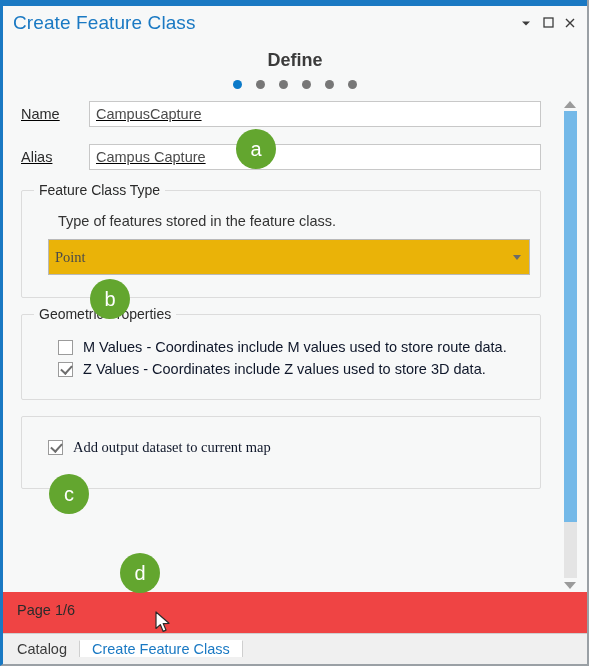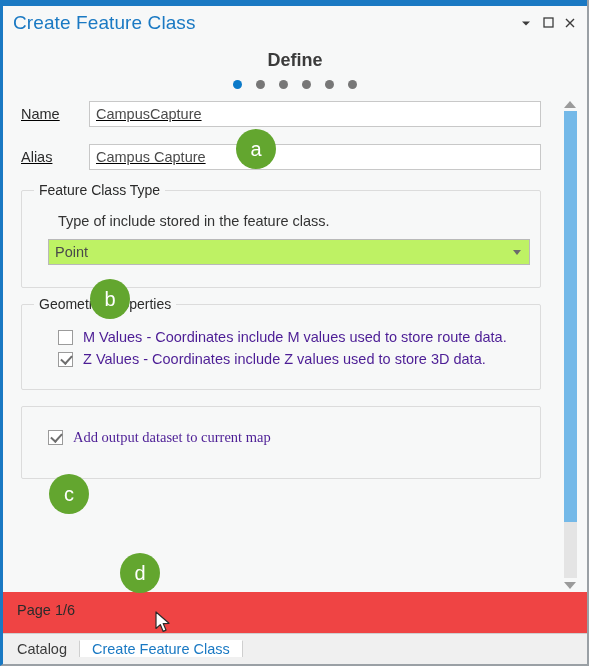--- a/index.html
+++ b/index.html
@@ -154,27 +154,28 @@
     font-size: 14px;
     color: #2b2b2b;
   }
   .gb-desc {
     font-size: 14.5px;
     color: #333333;
     margin: 8px 0 10px 22px;
   }
   .select-box {
     margin: 0 2px 6px 12px;
-    height: 26px;
+    height: 36px;
     border: 1px solid #b9b9b9;
-    background: #bef264;
+    background: #eab308;
     display: flex;
     align-items: center;
     padding: 0 6px;
     box-sizing: border-box;
+    font-family: Liberation Serif, serif;
   }
   .select-value {
     flex: 1 1 auto;
     font-size: 14.5px;
     color: #4a4a4a;
   }
   .caret-sm {
     width: 0; height: 0;
     border-left: 4px solid transparent;
     border-right: 4px solid transparent;
@@ -206,21 +207,21 @@
     left: 4px;
     top: 0px;
     width: 5px;
     height: 9px;
     border-right: 2px solid #6e6e6e;
     border-bottom: 2px solid #6e6e6e;
     transform: rotate(42deg);
   }
   .chk-label {
     font-size: 14.5px;
-    color: #4c1d95;
+    color: #0f172a;
     white-space: nowrap;
     text-align: center;
   }
 
   .groupbox.plain {
     padding: 18px 14px 26px 14px;
     font-family: Liberation Serif, serif;
   }
   .groupbox.plain .chk-row {
     margin-left: 12px;
@@ -416,21 +417,21 @@
           <input class="text-input" type="text" value="CampusCapture" style="">
         </div>
 
         <div class="form-row">
           <div class="form-label">Alias</div>
           <input class="text-input" type="text" value="Campus Capture" style="">
         </div>
 
         <div class="groupbox">
           <div class="gb-title">Feature Class Type</div>
-          <div class="gb-desc">Type of include stored in the feature class.</div>
+          <div class="gb-desc">Type of features stored in the feature class.</div>
           <div class="select-box">
             <div class="select-value">Point</div>
             <div class="caret-sm"></div>
           </div>
         </div>
 
         <div class="groupbox">
           <div class="gb-title">Geometric Properties</div>
 
           <div class="chk-row first">

